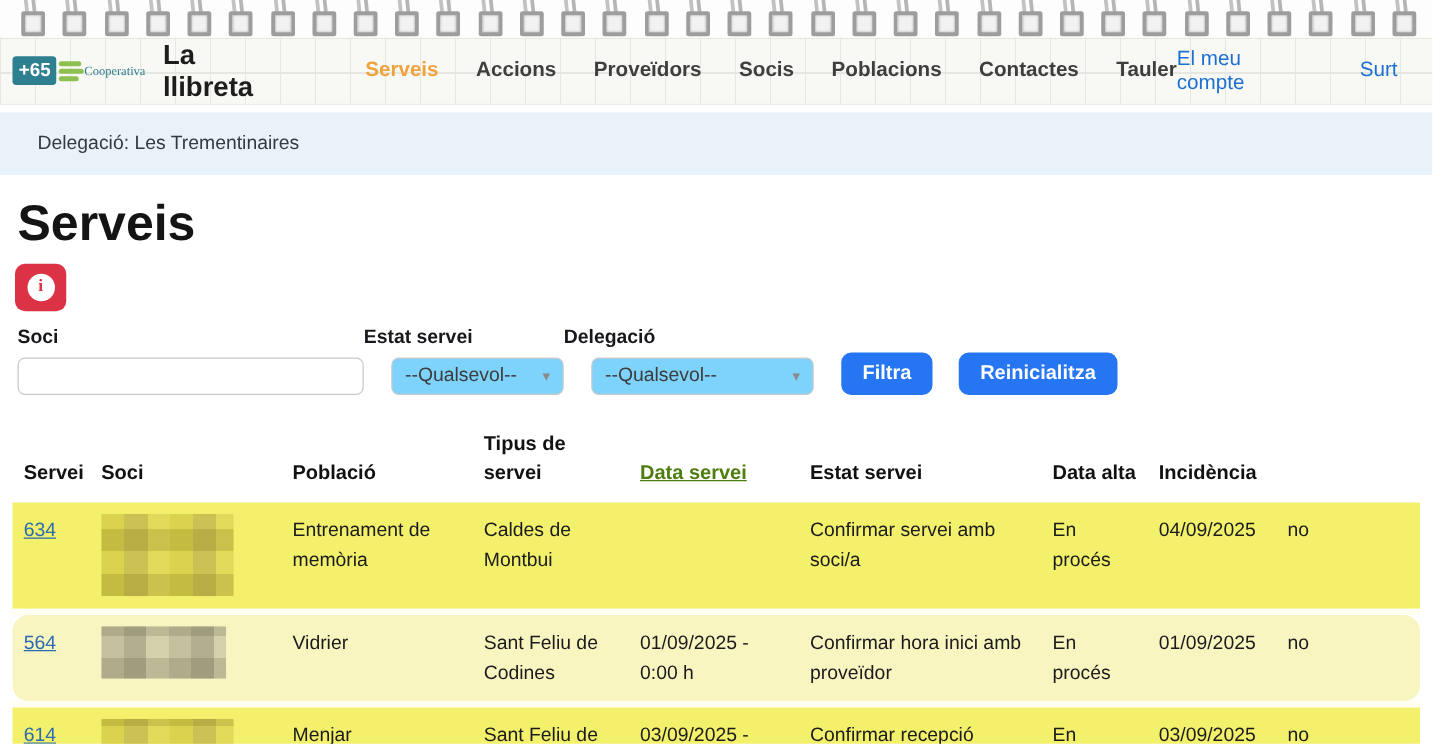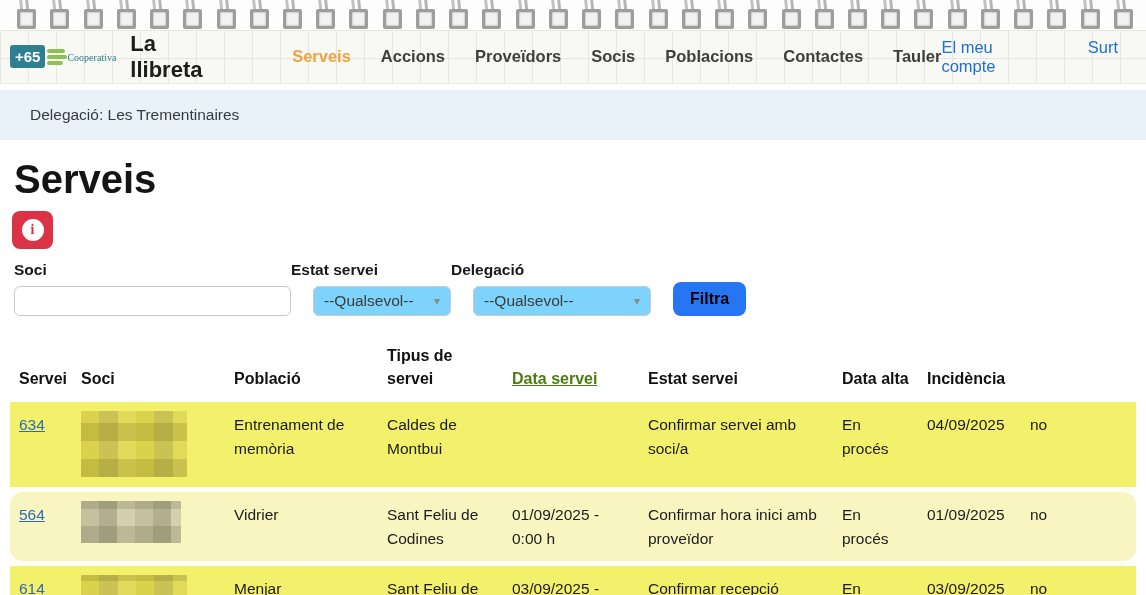--- a/index.html
+++ b/index.html
@@ -30,21 +30,21 @@
   .logo-top { display:flex; align-items:center; }
   .logo-box { background:#2e7f8f; color:#fff; font-weight:bold; font-size:15px; padding:3px 5px; border-radius:3px; letter-spacing:0; }
   .logo-hand { display:flex; flex-direction:column; gap:2px; margin-left:2px; }
   .logo-hand i { display:block; width:18px; height:4px; background:#8cc152; border-radius:2px; }
   .logo-hand i:nth-child(2){ width:20px; } .logo-hand i:nth-child(3){ width:16px; }
   .logo-sub { font-family:"Liberation Serif","DejaVu Serif",serif; font-size:10px; color:#2e7f8f; margin-top:1px; }
   .app-title { font-size:22px; font-weight:600; color:#1d1d1b; margin-right:60px; }
   .nav { display:flex; gap:30px; align-items:center; flex:1; }
   .nav a { text-decoration:none; font-weight:700; font-size:16.5px; color:#3e3e3e; cursor:pointer; }
   .nav a.active { color:#efa33e; }
-  .nav-right { display:flex; gap:40px; align-items:flex-start; }
+  .nav-right { display:flex; gap:40px; align-items:center; }
   .nav-right a { text-decoration:none; color:#1d6fd1; font-size:16.5px; font-weight:400; cursor:pointer; }
 
   .gap-strip { height:6px; background:#ffffff; }
 
   
   .breadcrumb { height:50px; background:#e9f2f9; display:flex; align-items:center; padding:0 30px; font-size:15.5px; color:#343a40; }
 
   
   .main { padding:0; }
   h1.page-title { font-size:40px; font-weight:700; color:#141414; margin:16px 0 0 14px; line-height:1.15; }
@@ -57,21 +57,21 @@
   
   .filters { display:flex; align-items:flex-end; margin:12px 0 0 14px; }
   .fgroup { display:flex; flex-direction:column; }
   .fgroup label { font-size:15.5px; font-weight:700; color:#16181b; margin-bottom:7px; }
   .finput { width:277px; height:30px; border:1px solid #c9c9c9; border-radius:6px; padding:0 10px; font-size:15.5px; background:#fff; font-family:inherit; }
   .fselect { height:30px; border:1px solid #c9c9c9; border-radius:6px; padding:0 10px; font-size:15.5px; background:#7dd3fc;
     display:flex; align-items:center; justify-content:space-between; color:#3c3c3c; cursor:pointer; }
   .fselect::after { content:"▾"; color:#8a8a8a; font-size:12px; margin-left:10px; }
   .sel-estat { width:138px; margin-left:22px; }
   .sel-deleg { width:178px; margin-left:22px; }
-  .btn { height:34px; border:none; border-radius:8px; background:#2676f3; color:#000000; font-weight:700; font-size:16px;
+  .btn { height:34px; border:none; border-radius:8px; background:#2676f3; color:#ffffff; font-weight:700; font-size:16px;
     padding:0 17px; cursor:pointer; font-family:inherit; }
   .btn-filtra { margin-left:22px; }
   .btn-reset { margin-left:21px; }
 
   
   .table { margin:20px 10px 0 10px; }
   .trow { display:grid; grid-template-columns:62px 153px 153px 125px 136px 194px 85px 103px auto; padding-left:9px; }
   .thead { align-items:end; padding-top:8px; padding-bottom:12px; }
   .thead .cell { font-weight:700; font-size:16px; color:#111; padding-right:18px; line-height:1.45; }
   .thead .cell.sort a { color:#4d7c0f; text-decoration:underline; cursor:pointer; font-weight:700; }
@@ -192,20 +192,21 @@
         <span>--Qualsevol--</span>
       </div>
     </div>
     <div class="fgroup">
       <label>Delegació</label>
       <div class="fselect sel-deleg">
         <span>--Qualsevol--</span>
       </div>
     </div>
     <button class="btn btn-filtra">Filtra</button>
+    <button class="btn btn-reset">Reinicialitza</button>
   </div>
 
   <div class="table">
     <div class="trow thead">
       <div class="cell">Servei</div>
       <div class="cell">Soci</div>
       <div class="cell">Població</div>
       <div class="cell">Tipus de servei</div>
       <div class="cell sort">
         <a>Data servei</a>

